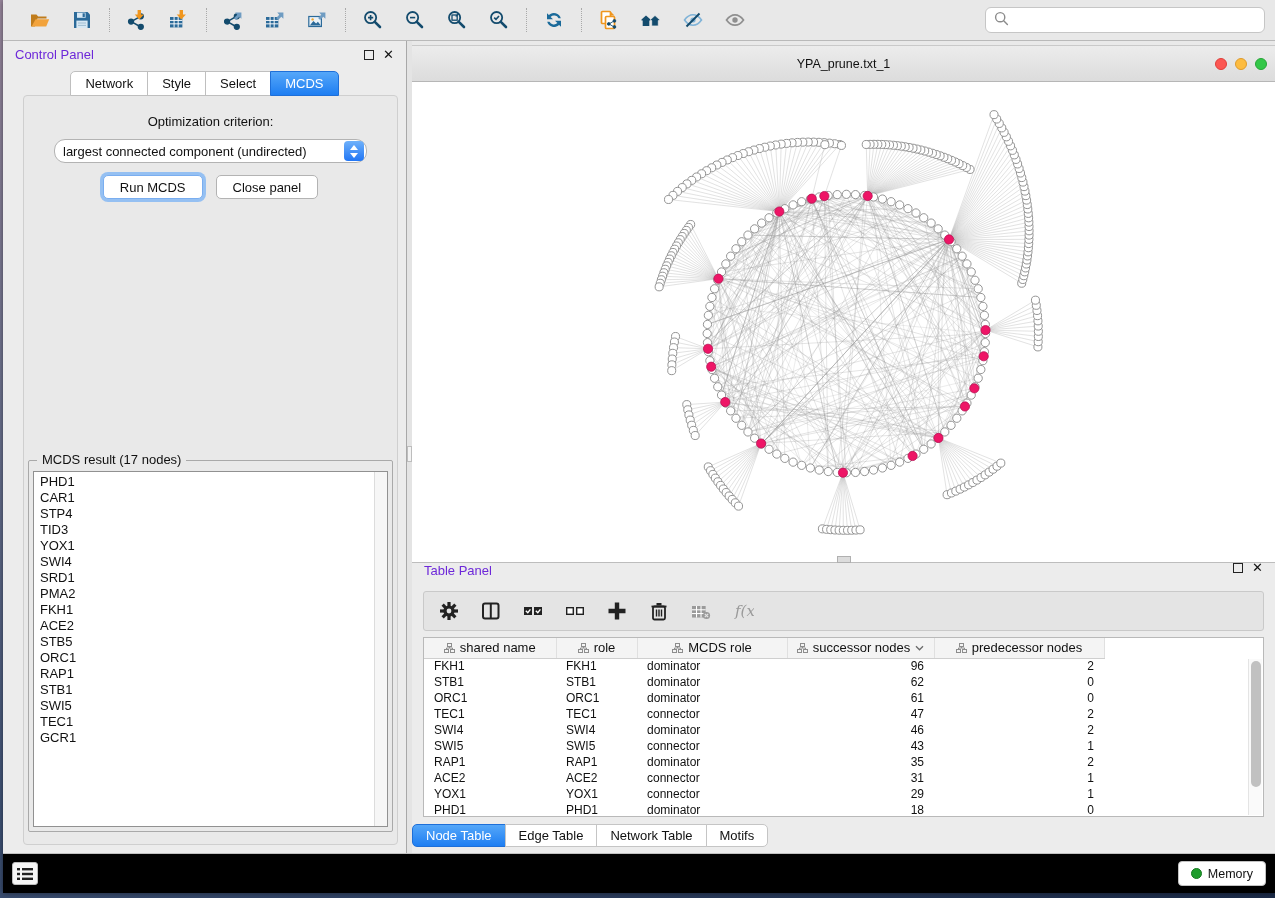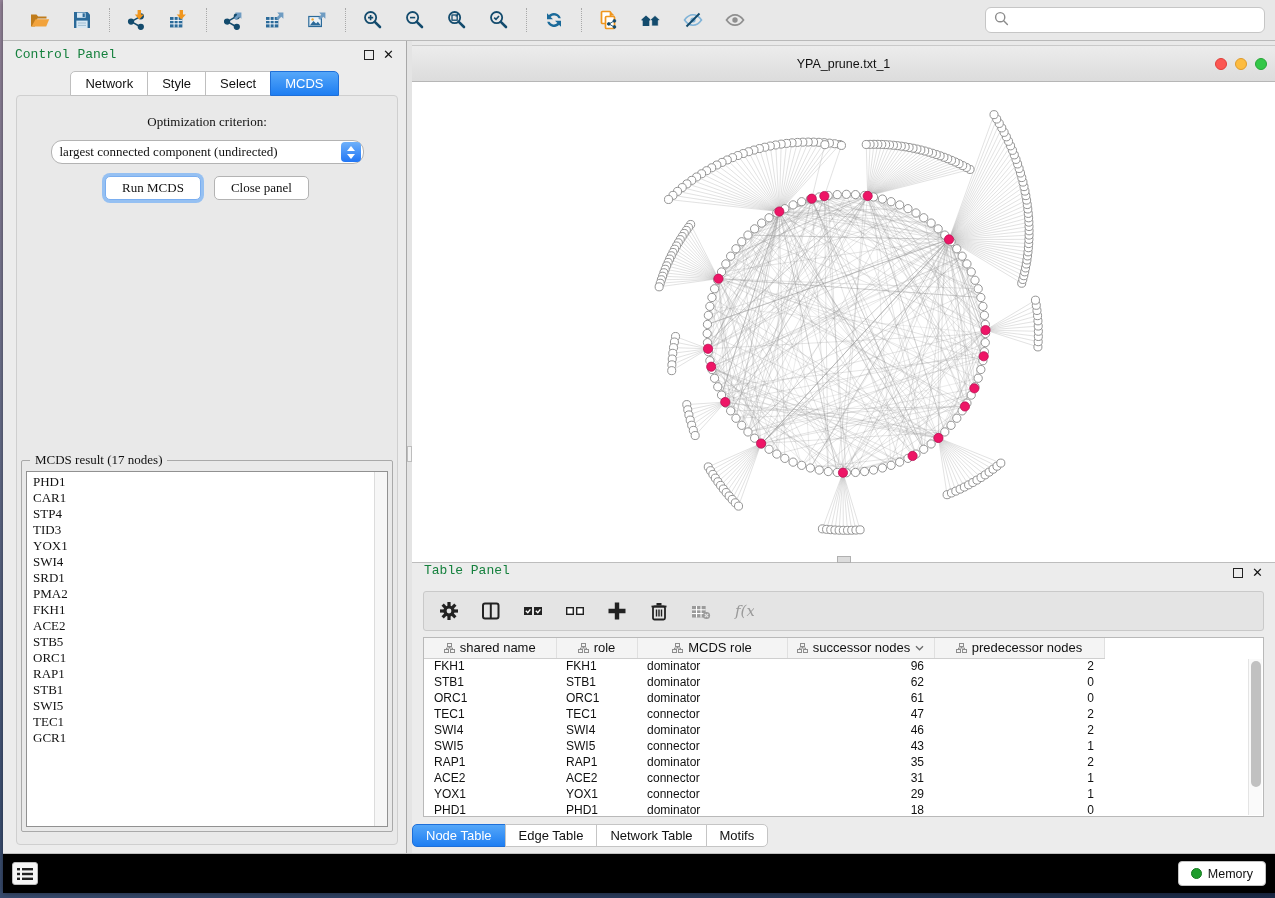--- a/index.html
+++ b/index.html
@@ -22,34 +22,34 @@
   .search-box { width:280px; height:26px; background:#fff; border:1px solid #c6c6c6;
     border-radius:6px; display:flex; align-items:center; padding:0 8px; gap:6px; }
   .search-box input { border:none; outline:none; flex:1; font-size:13px; background:transparent; font-family:inherit; }
 
   
   .main { flex:1; display:flex; min-height:0; }
 
   
   .control-panel { width:403px; flex:0 0 auto; background:#ececec; display:flex; flex-direction:column; }
   .panel-titlebar { height:27px; display:flex; align-items:center; padding:0 12px; flex:0 0 auto; }
-  .panel-title { font-size:13px; color:#15803d;font-family:Liberation Mono, monospace; }
+  .panel-title { font-size:13px; color:#6d28d9; }
   .win-btns { margin-left:auto; display:flex; align-items:center; gap:9px; }
   .float-glyph { width:10px; height:10px; border:1.6px solid #222; display:inline-block; }
   .close-glyph { font-size:13px; font-weight:bold; color:#111; line-height:10px; }
 
   .tabs-row { display:flex; justify-content:center; margin-top:3px; position:relative; z-index:2; }
   .tab { padding:4px 14px; font-size:13px; background:#fff; border:1px solid #bfbfbf; margin-left:-1px;
     color:#111; }
   .tab:first-child { border-radius:5px 0 0 0; margin-left:0; }
   .tab:last-child { border-radius:0 5px 0 0;padding-left:14px; }
   .tab.active { background:linear-gradient(#55a7f9,#1e7ef2); color:#fff; border-color:#1e6fd8; }
 
-  .cp-content { flex:1; margin:-1px 8px 8px 13px; background:#e9e9e9; border:1px solid #cfcfcf;
-    border-radius:4px; padding-top:18px; display:flex; flex-direction:column; min-height:0;font-family:Liberation Serif, serif; }
+  .cp-content { flex:1; margin:-1px 8px 8px 20px; background:#e9e9e9; border:1px solid #cfcfcf;
+    border-radius:4px; padding-top:18px; display:flex; flex-direction:column; min-height:0; }
   .opt-label { text-align:center; font-size:13px; margin-bottom:10px; }
   .dropdown { margin:0 auto; width:313px; height:24px; background:#fff; border:1px solid #b3b3b3;
     border-radius:11px; display:flex; align-items:center; position:relative; }
   .dropdown .dd-text { flex:1; padding:0 8px; font-size:13px; white-space:nowrap; overflow:hidden; }
   .dd-stepper { width:20px; height:20px; margin-right:2px; border-radius:4px;
     background:linear-gradient(#6fb1fa,#2176f5); display:flex; flex-direction:column;
     align-items:center; justify-content:center; gap:1px; }
   .btn-row { display:flex; justify-content:center; gap:13px; margin-top:12px; }
   .push-btn { height:24px; padding:0 16px; background:#fff; border:1px solid #b3b3b3; border-radius:5px;
     font-size:13px; font-family:inherit; color:#111; }
@@ -82,21 +82,21 @@
   .t-yellow { background:#fdbc40; border:1px solid #de9b2d; }
   .t-green { background:#33c748; border:1px solid #27a537; }
   .net-title { position:absolute; left:0; right:0; text-align:center; font-size:12.5px; color:#111; }
   .net-canvas { flex:1; background:#fff; position:relative; }
   .net-canvas svg { position:absolute; inset:0; }
   .h-grip { position:absolute; bottom:-1px; left:50%; transform:translateX(-50%); width:14px; height:7px;
     background:#dcdcdc; border:1px solid #b0b0b0; z-index:3; }
 
   
   .table-panel { flex:1; display:flex; flex-direction:column; min-height:0; background:#ececec; }
-  .tp-titlebar { height:26px; display:flex; align-items:flex-end; padding:11px 12px; flex:0 0 auto; }
+  .tp-titlebar { height:26px; display:flex; align-items:flex-start; padding:0 12px; flex:0 0 auto; }
   .tp-toolbar { margin:2px 11px 6px 11px; height:40px; background:#e4e4e4; border:1px solid #c9c9c9;
     border-radius:3px; display:flex; align-items:center; gap:20px; padding:0 14px; flex:0 0 auto; }
   .tp-toolbar .tp-icon { display:flex; align-items:center; justify-content:center; }
 
   .table-wrap { margin:0 11px; flex:1; background:#fff; border:1px solid #b9b9b9; position:relative;
     overflow:hidden; min-height:0; }
   table.datatable { border-collapse:collapse; table-layout:fixed; width:680px; }
   table.datatable th { background:#f4f4f4; border-right:1px solid #e0e0e0; border-bottom:1px solid #cfcfcf;
     font-weight:normal; font-size:13px; height:20px; padding:0 4px; white-space:nowrap; overflow:hidden; }
   .th-inner { display:flex; align-items:center; justify-content:center; gap:5px; }

